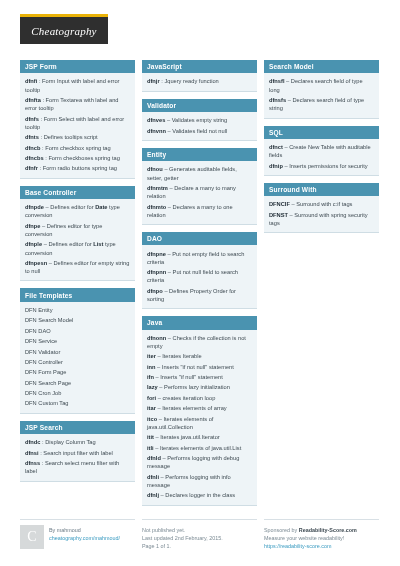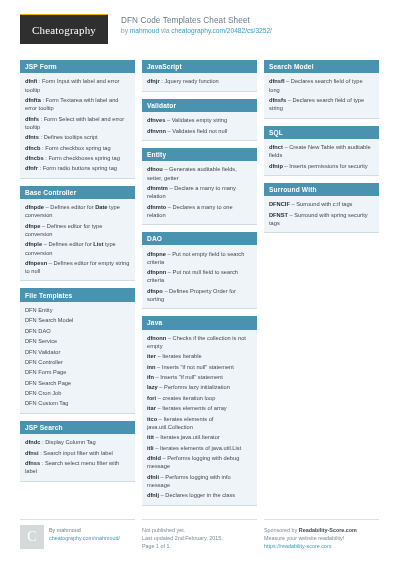--- a/index.html
+++ b/index.html
@@ -10,23 +10,24 @@
     font-family: "Liberation Sans", sans-serif;
     color: #333333;
     overflow: hidden;
   }
   .page { width: 400px; height: 566px; padding: 14px 20px 10px 20px; position: relative; }
 
   
   .header { display: flex; align-items: flex-start; height: 40px; margin-bottom: 6px; }
   .logo-box {
     width: 88px; height: 30px; background: #2f2f2f;
-    border-top: 1px solid #eab308;
+    border-top: 3px solid #eab308;
     display: flex; align-items: center; justify-content: center;
     flex: 0 0 auto;
+    font-style: italic;
   }
   .logo-text {
     color: #ffffff; font-family: "Liberation Serif", serif;
     font-size: 11px; letter-spacing: .2px; white-space: nowrap;
   }
   .header-text { margin-left: 13px; padding-top: 1px; }
   .sheet-title { font-size: 8.2px; color: #6b7b86; line-height: 11px; letter-spacing: .1px; }
   .sheet-sub { font-size: 6.6px; color: #8a9aa4; line-height: 10px; }
   .sheet-sub .author { color: #3a9bc1; }
 
@@ -59,26 +60,20 @@
   .fmeta .ftitle { color: #6b7b86; }
 </style>
 </head>
 <body>
 
 <div class="page">
 
   <div class="header">
     <div class="logo-box">
       <span class="logo-text">Cheatography</span>
-    </div>
-    <div class="header-text">
-      <div class="sheet-title">DFN Code Templates Cheat Sheet</div>
-      <div class="sheet-sub">
-        <span>by </span><span class="author">mahmoud</span><span> via </span><span style="color:#3a9bc1">cheatography.com/20482/cs/3252/</span>
-      </div>
     </div>
   </div>
 
   <div class="columns">
 
     <div class="col">
       <div class="card">
         <div class="card-head">JSP Form</div>
         <div class="card-body">
           <div class="row"><b>dfnfi</b><span> : Form Input with label and error tooltip</span></div>

